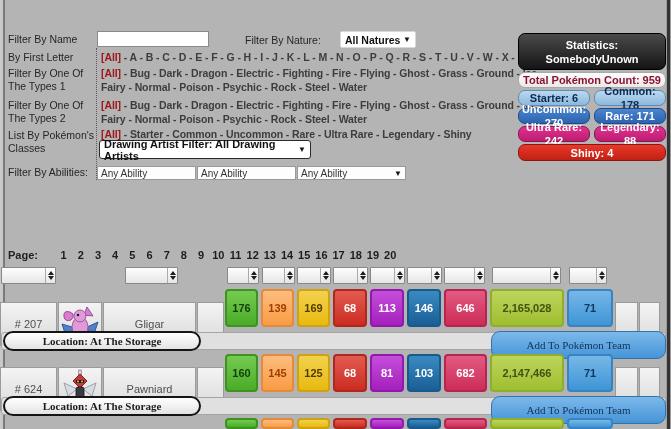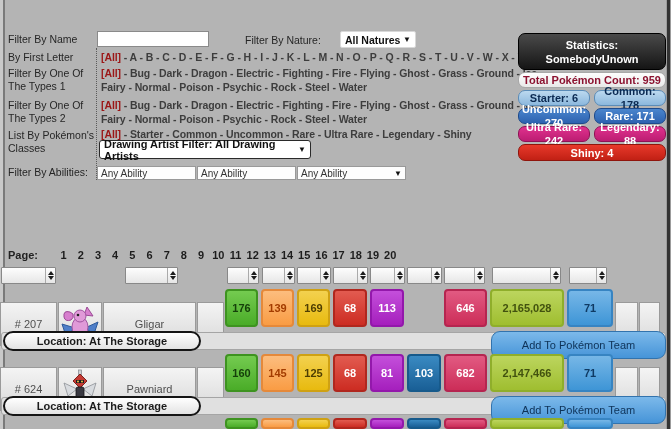--- a/index.html
+++ b/index.html
@@ -56,21 +56,21 @@
   .s2{left:261px;width:33px;background:linear-gradient(#fcbd7e,#f99c44);border:2px solid #e5893a;color:#a33c00;}
   .s3{left:297px;width:33px;background:linear-gradient(#f3d14f,#e8ba0f);border:2px solid #cfa113;color:#4f3e02;}
   .s4{left:333px;width:34px;background:linear-gradient(#e25b50,#cc2c22);border:2px solid #b0271e;color:#fff;}
   .s5{left:370px;width:34px;background:linear-gradient(#c44fdb,#a51fbd);border:2px solid #9318ab;color:#fff;}
   .s6{left:407px;width:34px;background:linear-gradient(#3a8ac2,#195f96);border:2px solid #175a8b;color:#fff;}
   .s7{left:444px;width:43px;background:linear-gradient(#e25a82,#cc2d58);border:2px solid #b52550;color:#fff;}
   .sexp{left:490px;width:74px;background:linear-gradient(#bcd55e,#9fbe30);border:2px solid #8fae2b;color:#42520f;}
   .slvl{left:567px;width:46px;background:linear-gradient(#77b7e7,#3e95d6);border:2px solid #3784c2;color:#0f3a63;}
 
   
-  .locrow{position:absolute;left:0;width:671px;height:20px;}
+  .locrow{position:absolute;left:0;width:671px;height:20px;font-family:Liberation Serif, serif;}
   .locbar{position:absolute;left:1px;top:1px;width:665px;height:18px;background:#e0e0e0;border:1px solid #a5a5a5;border-radius:3px;box-sizing:border-box;}
   .locpill{position:absolute;left:3px;top:0;width:198px;height:20px;background:linear-gradient(#fff,#e3e3e3);border:2px solid #151515;border-radius:10px;box-sizing:border-box;display:flex;align-items:center;justify-content:center;font-size:11px;font-weight:bold;color:#1c1c1c;cursor:pointer;}
   .addbtn{position:absolute;left:491px;top:0;width:175px;height:28px;background:linear-gradient(#7cb9ea,#4694d8);border:1px solid #3273ad;border-radius:9px;box-sizing:border-box;display:flex;align-items:center;justify-content:center;font-size:11px;color:#0e3257;cursor:pointer;}
 </style>
 </head>
 <body>
 
 <div class="screen">
   <div class="abs edge-left"></div>
   <div class="abs edge-right"></div>
@@ -247,20 +247,21 @@
         <polygon points="16,32 20,38 24,32" fill="#c06ab8"></polygon>
       </svg>
     </div>
     <div class="cell c-name">Gligar</div>
     <div class="cell c-gap"></div>
     <div class="stat s1">176</div>
     <div class="stat s2">139</div>
     <div class="stat s3">169</div>
     <div class="stat s4">68</div>
     <div class="stat s5">113</div>
+    <div class="stat s6">146</div>
     <div class="stat s7">646</div>
     <div class="stat sexp">2,165,028</div>
     <div class="stat slvl">71</div>
     <div class="cell c-e1"></div>
     <div class="cell c-e2"></div>
   </div>
   <div class="locrow" style="top:331px;">
     <div class="locbar"></div>
     <div class="locpill">Location: At The Storage</div>
     <div class="addbtn">Add To Pokémon Team</div>

